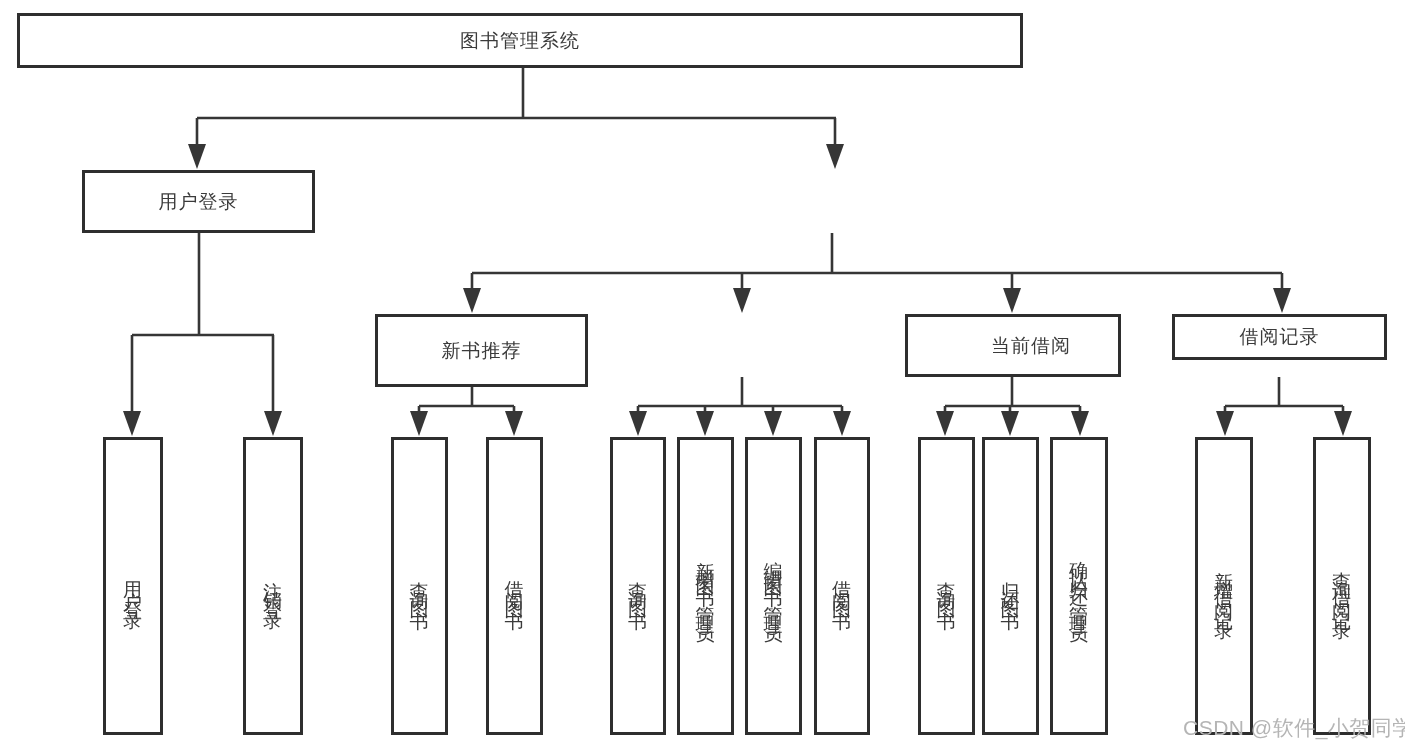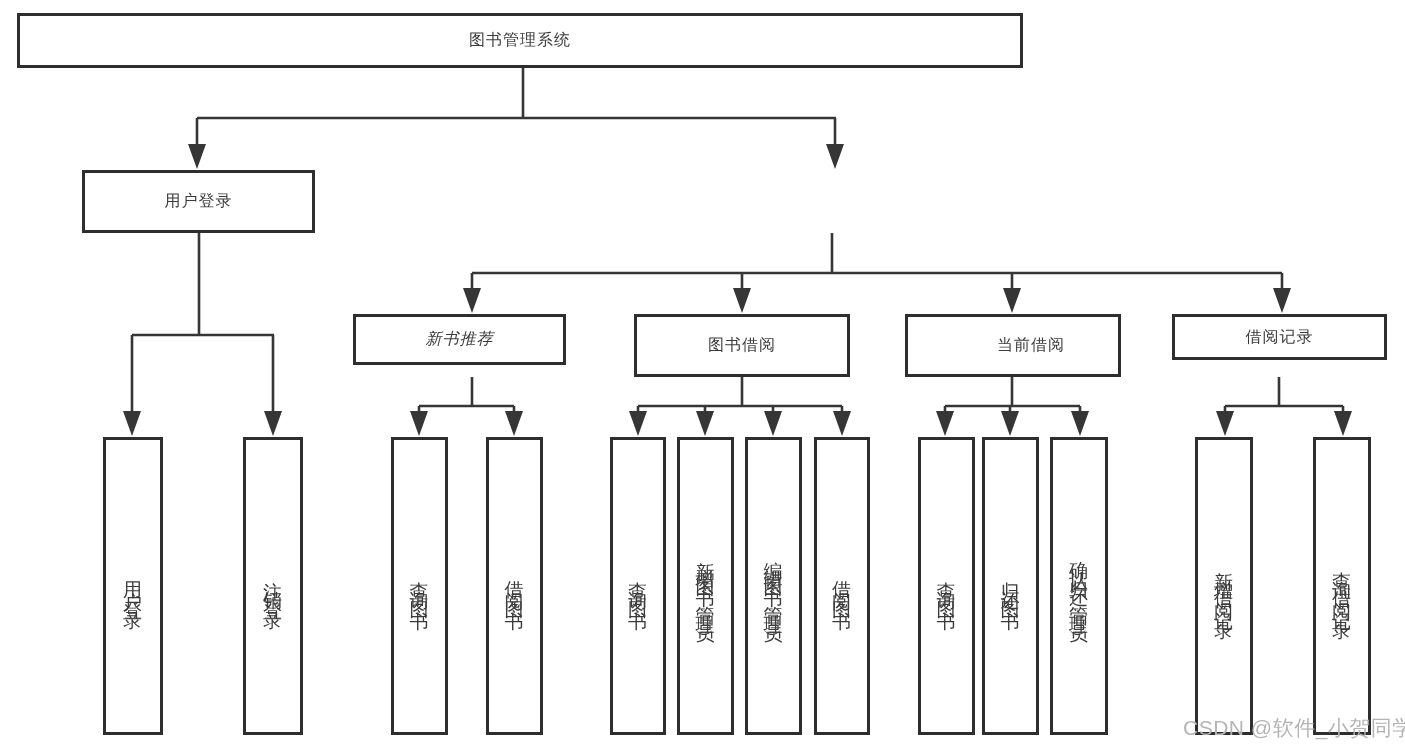--- a/index.html
+++ b/index.html
@@ -32,21 +32,21 @@
   }
   .node {
     position: absolute;
     box-sizing: border-box;
     background: #ffffff;
     border: 3px solid #2e2e2e;
     display: flex;
     align-items: center;
     justify-content: center;
     color: #3b3b3b;
-    font-size: 16px;
+    font-size: 19px;
     letter-spacing: 1px;
     white-space: nowrap;
   }
   .leaf {
     position: absolute;
     box-sizing: border-box;
     background: #ffffff;
     border: 3px solid #2e2e2e;
     display: flex;
     align-items: center;
@@ -111,22 +111,21 @@
     <polygon class="ahead" points="1001,411 1019,411 1010,436"></polygon>
     <polygon class="ahead" points="1071,411 1089,411 1080,436"></polygon>
     <polygon class="ahead" points="1216,411 1234,411 1225,436"></polygon>
     <polygon class="ahead" points="1334,411 1352,411 1343,436"></polygon>
   </svg>
 
   <div class="node" style="left:17px; top:13px; width:1006px; height:55px;">图书管理系统</div>
 
   <div class="node" style="left:82px; top:170px; width:233px; height:63px;">用户登录</div>
 
-  <div class="node" style="left:353px; top:314px; width:213px; height:51px;font-style:italic;">新书推荐</div>
-  <div class="node" style="left:634px; top:314px; width:216px; height:63px;">图书借阅</div>
+  <div class="node" style="left:375px; top:314px; width:213px; height:73px;">新书推荐</div>
   <div class="node" style="left:905px; top:314px; width:216px; height:63px;padding-left:36px;">当前借阅</div>
   <div class="node" style="left:1172px; top:314px; width:215px; height:46px;">借阅记录</div>
 
   <div class="leaf" style="left:103px; width:60px;">
     <span>用户登录</span>
   </div>
   <div class="leaf" style="left:243px; width:60px;">
     <span>注销登录</span>
   </div>
 

